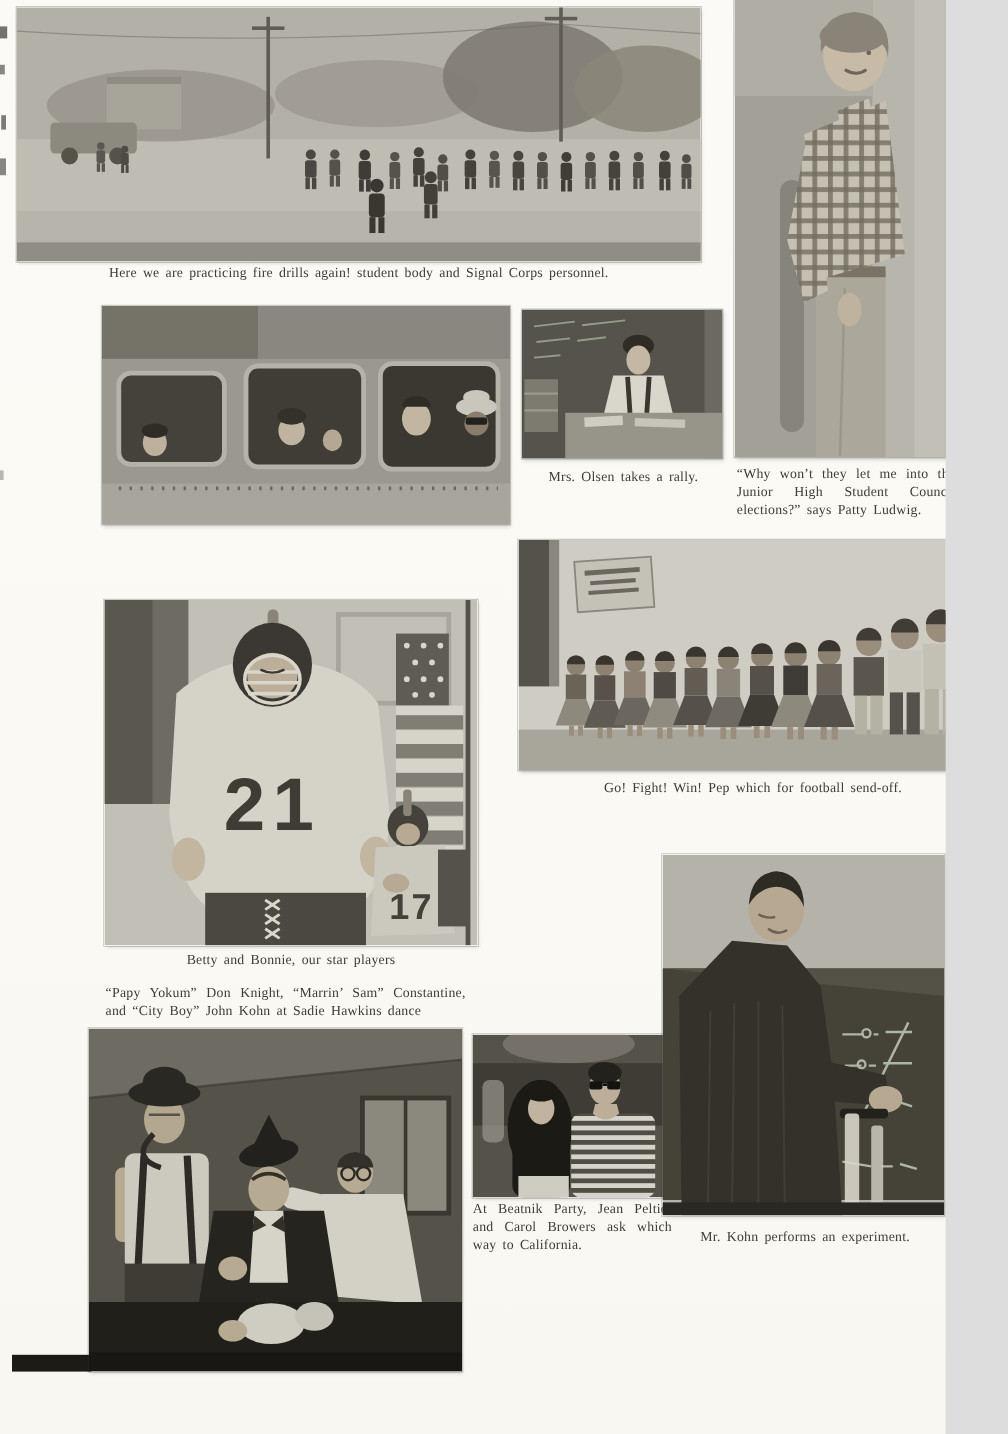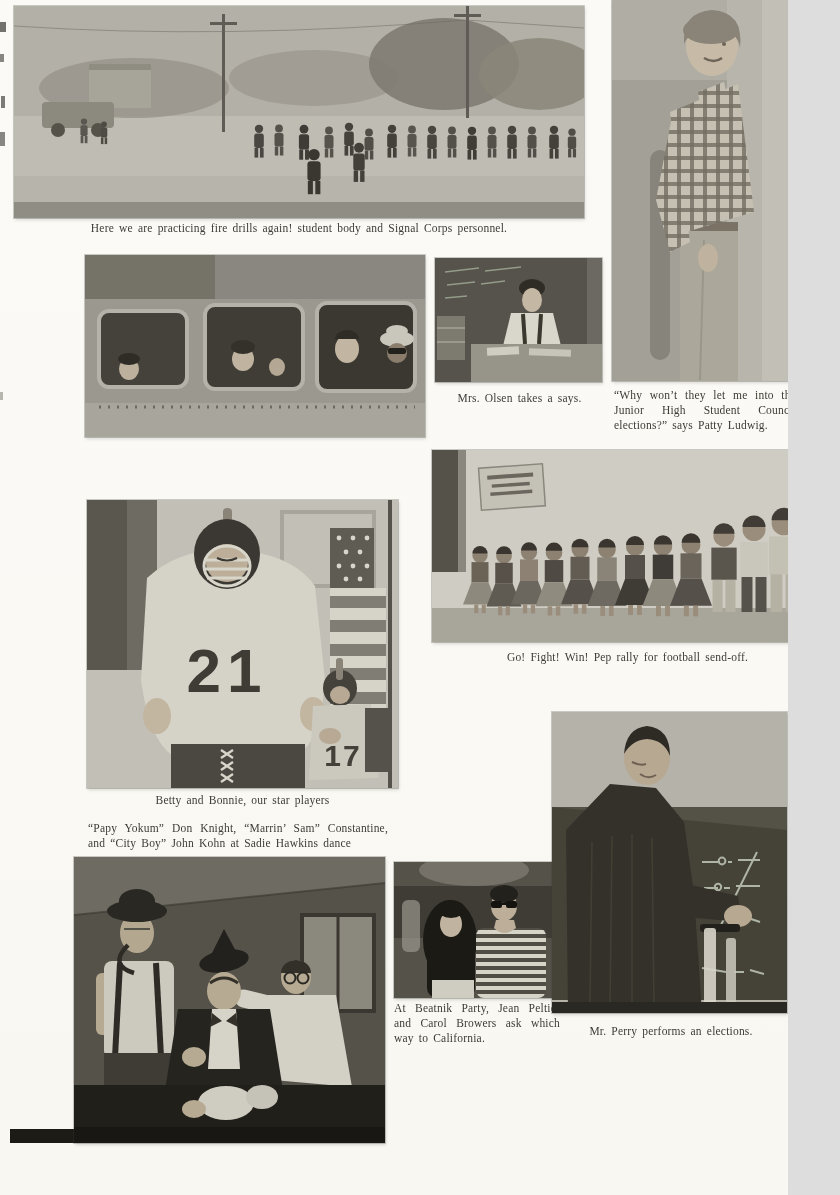--- a/index.html
+++ b/index.html
@@ -156,21 +156,21 @@
       <ellipse cx="97" cy="30" rx="13" ry="9" fill="#2f2c26"></ellipse>
       <ellipse cx="97" cy="42" rx="10" ry="12" fill="#c4b7a3"></ellipse>
       <polygon points="76,55 118,55 126,88 68,88" fill="#d9d6cb"></polygon>
       <line x1="88" y1="56" x2="90" y2="86" stroke="#3a372f" stroke-width="4"></line>
       <line x1="106" y1="56" x2="104" y2="86" stroke="#3a372f" stroke-width="4"></line>
       <rect x="36" y="86" width="131" height="38" fill="#97948a"></rect>
       <rect x="52" y="89" width="32" height="8" fill="#cfccc1" transform="rotate(-3 68 93)"></rect>
       <rect x="94" y="91" width="42" height="7" fill="#c7c4b9" transform="rotate(2 115 94)"></rect>
     </svg>
   </div>
-  <div class="cap center" style="left:432px;top:391px;width:175px">Mrs. Olsen takes a says.</div>
+  <div class="cap center" style="left:432px;top:391px;width:175px">Mrs. Olsen takes a rally.</div>
 
   <div class="photo" style="left:432px;top:450px;width:391px;height:192px">
     <svg width="391" height="192" viewBox="0 0 391 192">
       <defs>
         <g id="pg">
           <circle cx="0" cy="-31" r="4.5" fill="#8d8171"></circle>
           <path d="M-4.5,-32 a4.5,4.5 0 0 1 9,0 z" fill="#3a362f"></path>
           <rect x="-5" y="-27" width="10" height="12" fill="var(--t,#55514a)"></rect>
           <path d="M-5,-15 L5,-15 L10,-2 L-10,-2 Z" fill="var(--s,#6b675f)"></path>
           <rect x="-3.4" y="-2" width="2.4" height="5" fill="#9a8d7b"></rect>
@@ -204,21 +204,21 @@
         <use href="#pg" transform="translate(203 159) scale(2.0)" style="--t:#55504a;--s:#3f3b35"></use>
         <use href="#pg" transform="translate(231 160) scale(2.05)" style="--t:#3f3b36;--s:#8d897d"></use>
         <use href="#pg" transform="translate(259 160) scale(2.1)" style="--t:#6b645a;--s:#55514a"></use>
         <use href="#pb" transform="translate(292 162) scale(2.3)" style="--t:#5a564e;--p:#b5b1a3"></use>
         <use href="#pb" transform="translate(322 162) scale(2.5)" style="--t:#c9c6bb;--p:#55524b"></use>
         <use href="#pb" transform="translate(352 162) scale(2.7)" style="--t:#c3c0b4;--p:#b5b1a3"></use>
         <use href="#pg" transform="translate(380 150) scale(1.7)" style="--t:#6b675f;--s:#55514a"></use>
       </g>
     </svg>
   </div>
-  <div class="cap center" style="left:432px;top:650px;width:391px">Go! Fight! Win! Pep rally for football send-off.</div>
+  <div class="cap center" style="left:432px;top:650px;width:391px">Go! Fight! Win! Pep which for football send-off.</div>
 
   <div class="photo" style="left:87px;top:500px;width:311px;height:288px">
     <svg width="311" height="288" viewBox="0 0 311 288">
       <defs>
         <pattern id="stripes" width="12" height="24" patternUnits="userSpaceOnUse">
           <rect width="12" height="24" fill="#d6d3c9"></rect>
             <rect width="12" height="12" fill="#807d74"></rect>
         </pattern>
       </defs>
       <rect width="311" height="288" fill="#c2bfb6"></rect>
@@ -380,17 +380,17 @@
         <ellipse cx="186" cy="204" rx="14" ry="11" fill="#b7a892"></ellipse>
       </g>
       <g>
         <rect x="148" y="212" width="40" height="8" rx="3" fill="#23211c"></rect>
         <rect x="152" y="216" width="12" height="84" rx="3" fill="#d8d5ca" opacity=".9"></rect>
         <rect x="174" y="226" width="10" height="74" rx="3" fill="#ccc9be" opacity=".85"></rect>
       </g>
       <rect y="290" width="235" height="11" fill="#2a2823"></rect>
     </svg>
   </div>
-  <div class="cap center" style="left:552px;top:1024px;width:238px">Mr. Perry performs an elections.</div>
+  <div class="cap center" style="left:552px;top:1024px;width:238px">Mr. Kohn performs an experiment.</div>
 
   <div class="edge-right" style="left:790px;width:50px"></div>
 
 </div>
 
 </body></html>

